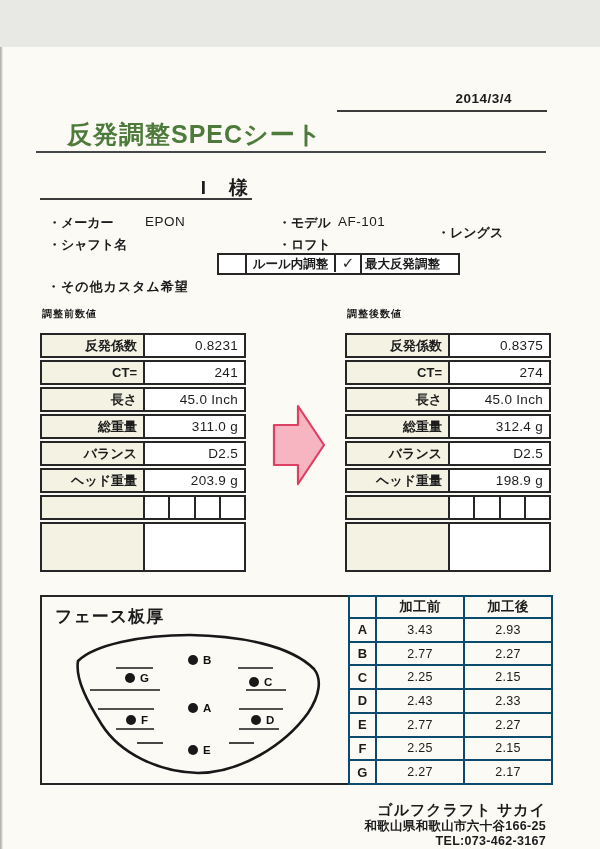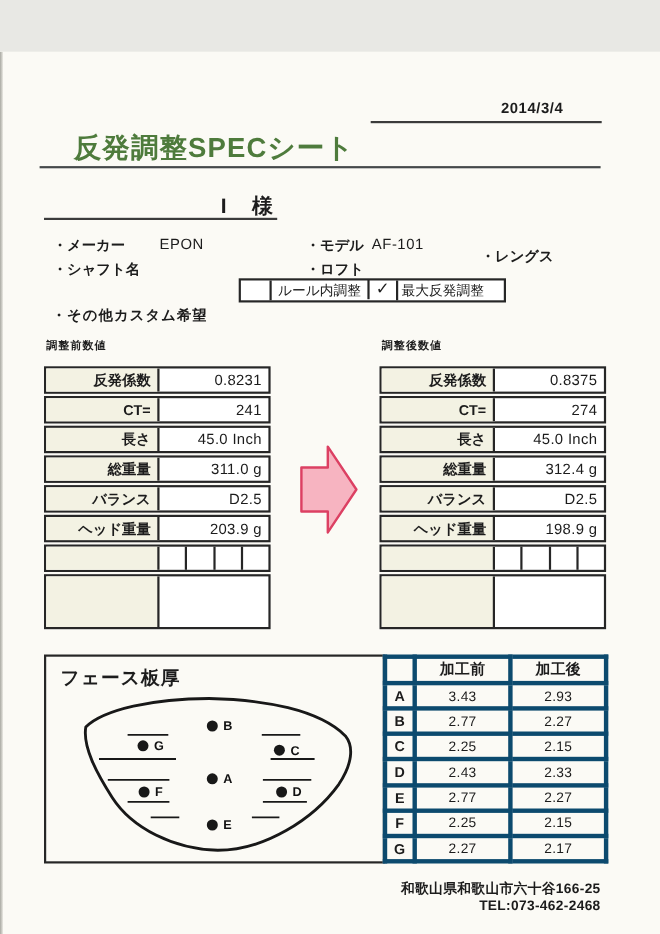--- a/index.html
+++ b/index.html
@@ -44,21 +44,21 @@
   
   .flabel{position:absolute;font-size:13px;font-weight:700;}
   .fvalue{position:absolute;font-size:13.5px;font-weight:400;letter-spacing:.5px;}
   
   .req-label1{position:absolute;top:209px;left:50px;font-size:13px;font-weight:700;letter-spacing:4px;}
   .req-label2{position:absolute;top:231px;left:47px;font-size:13px;font-weight:700;letter-spacing:1px;}
   .check-strip{
     position:absolute;top:206px;left:217px;height:22px;width:243px;
     display:flex;border:2px solid #262626;background:#fff;box-sizing:border-box;
   }
-  .check-cell{box-sizing:border-box;line-height:18px;text-align:center;font-size:12.5px;font-weight:400;}
+  .check-cell{box-sizing:border-box;line-height:18px;text-align:center;font-size:12.5px;font-weight:700;}
   .check-cell.box{width:26px;}
   .check-cell.opt1{width:89px;border-left:2px solid #262626;}
   .check-cell.mark{width:26px;border-left:2px solid #262626;font-style:italic;font-size:15px;transform:translateY(-1px);}
   .check-cell.opt2{flex:1;border-left:2px solid #262626;text-align:left;padding-left:3px;}
   
   .spec-title{position:absolute;top:260px;font-size:10px;font-weight:700;letter-spacing:1px;}
   .spec-table{
     position:absolute;top:286px;width:206px;
     display:flex;flex-direction:column;gap:2px;
   }
@@ -84,21 +84,21 @@
     position:absolute;top:548px;left:40px;width:310px;height:190px;
     border:2px solid #262626;box-sizing:border-box;background:#fbfaf5;
   }
   .face-title{position:absolute;top:8px;left:13px;font-size:17px;font-weight:700;letter-spacing:1px;}
   .face-svg{position:absolute;left:0;top:0;}
   
   .thick-table{
     position:absolute;top:548px;left:348px;
     border-collapse:collapse;table-layout:fixed;width:205px;height:190px;background:#fbfaf5;
   }
-  .thick-table td{border:4px solid #0c4a6e;text-align:center;padding:0;font-size:12.5px;letter-spacing:.3px;}
+  .thick-table td{border:2px solid #0c4a6e;text-align:center;padding:0;font-size:12.5px;letter-spacing:.3px;}
   .thick-table tr.hdr td{height:20px;font-size:13.5px;font-weight:700;}
   .thick-table td.pt{font-weight:700;font-size:13px;}
   .col-pt{width:27px;}
   
   .footer{position:absolute;top:754px;right:54px;text-align:right;font-weight:700;}
   .footer .shop{font-size:15px;line-height:18px;letter-spacing:1px;}
   .footer .addr{font-size:12.5px;line-height:15px;letter-spacing:.3px;}
   .footer .tel{font-size:12.5px;line-height:15px;letter-spacing:.3px;}
 </style>
 </head>
@@ -308,16 +308,17 @@
     </tr>
     <tr>
       <td class="pt">G</td>
       <td>2.27</td>
       <td>2.17</td>
     </tr>
   </tbody>
     </table>
 
   <div class="footer">
+    <div class="shop">ゴルフクラフト サカイ</div>
     <div class="addr">和歌山県和歌山市六十谷166-25</div>
-    <div class="tel">TEL:073-462-2468</div>
+    <div class="tel">TEL:073-462-3167</div>
   </div>
 </div>
 
 </body></html>

